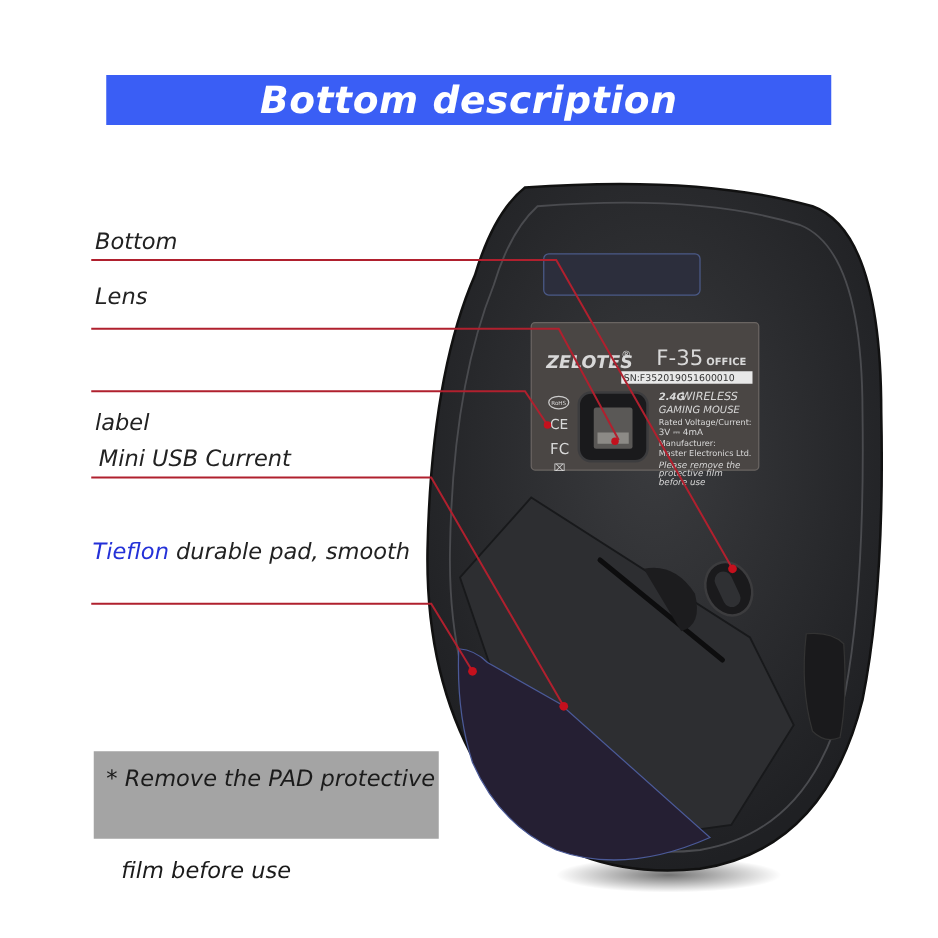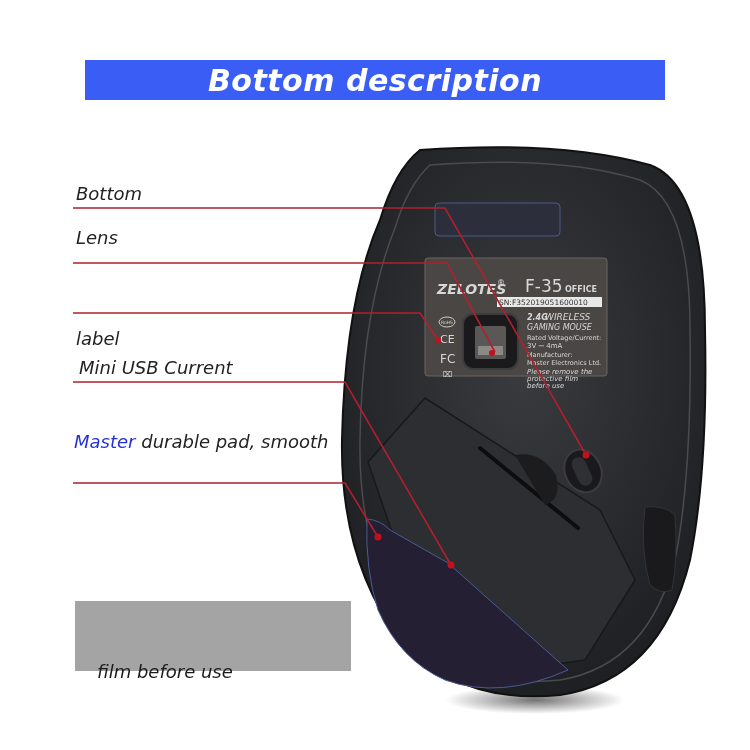--- a/index.html
+++ b/index.html
@@ -89,18 +89,19 @@
     <circle cx="451" cy="565" r="3.5"></circle>
     <circle cx="378" cy="537" r="3.5"></circle>
   </g>
 </svg>
 
 <div class="lbl" style="left:76px;top:183px;">Bottom</div>
 <div class="lbl" style="left:76px;top:227px;">Lens</div>
 <div class="lbl" style="left:76px;top:285px;margin-top:43px;">label</div>
 <div class="lbl" style="left:79px;top:357px;">Mini USB Current</div>
 <div class="lbl" style="left:74px;top:430px;line-height:24px;">
-  <span class="blue">Master</span><span> durable pad, smooth</span><br>
+  <span class="blue">Tieflon</span><span> durable pad, smooth</span><br>
 </div>
 
 <div class="note">
+  <div>* Remove the PAD protective</div>
   <div style="padding-left:12px;margin-top:48px;">film before use</div>
 </div>
 
 </body></html>

